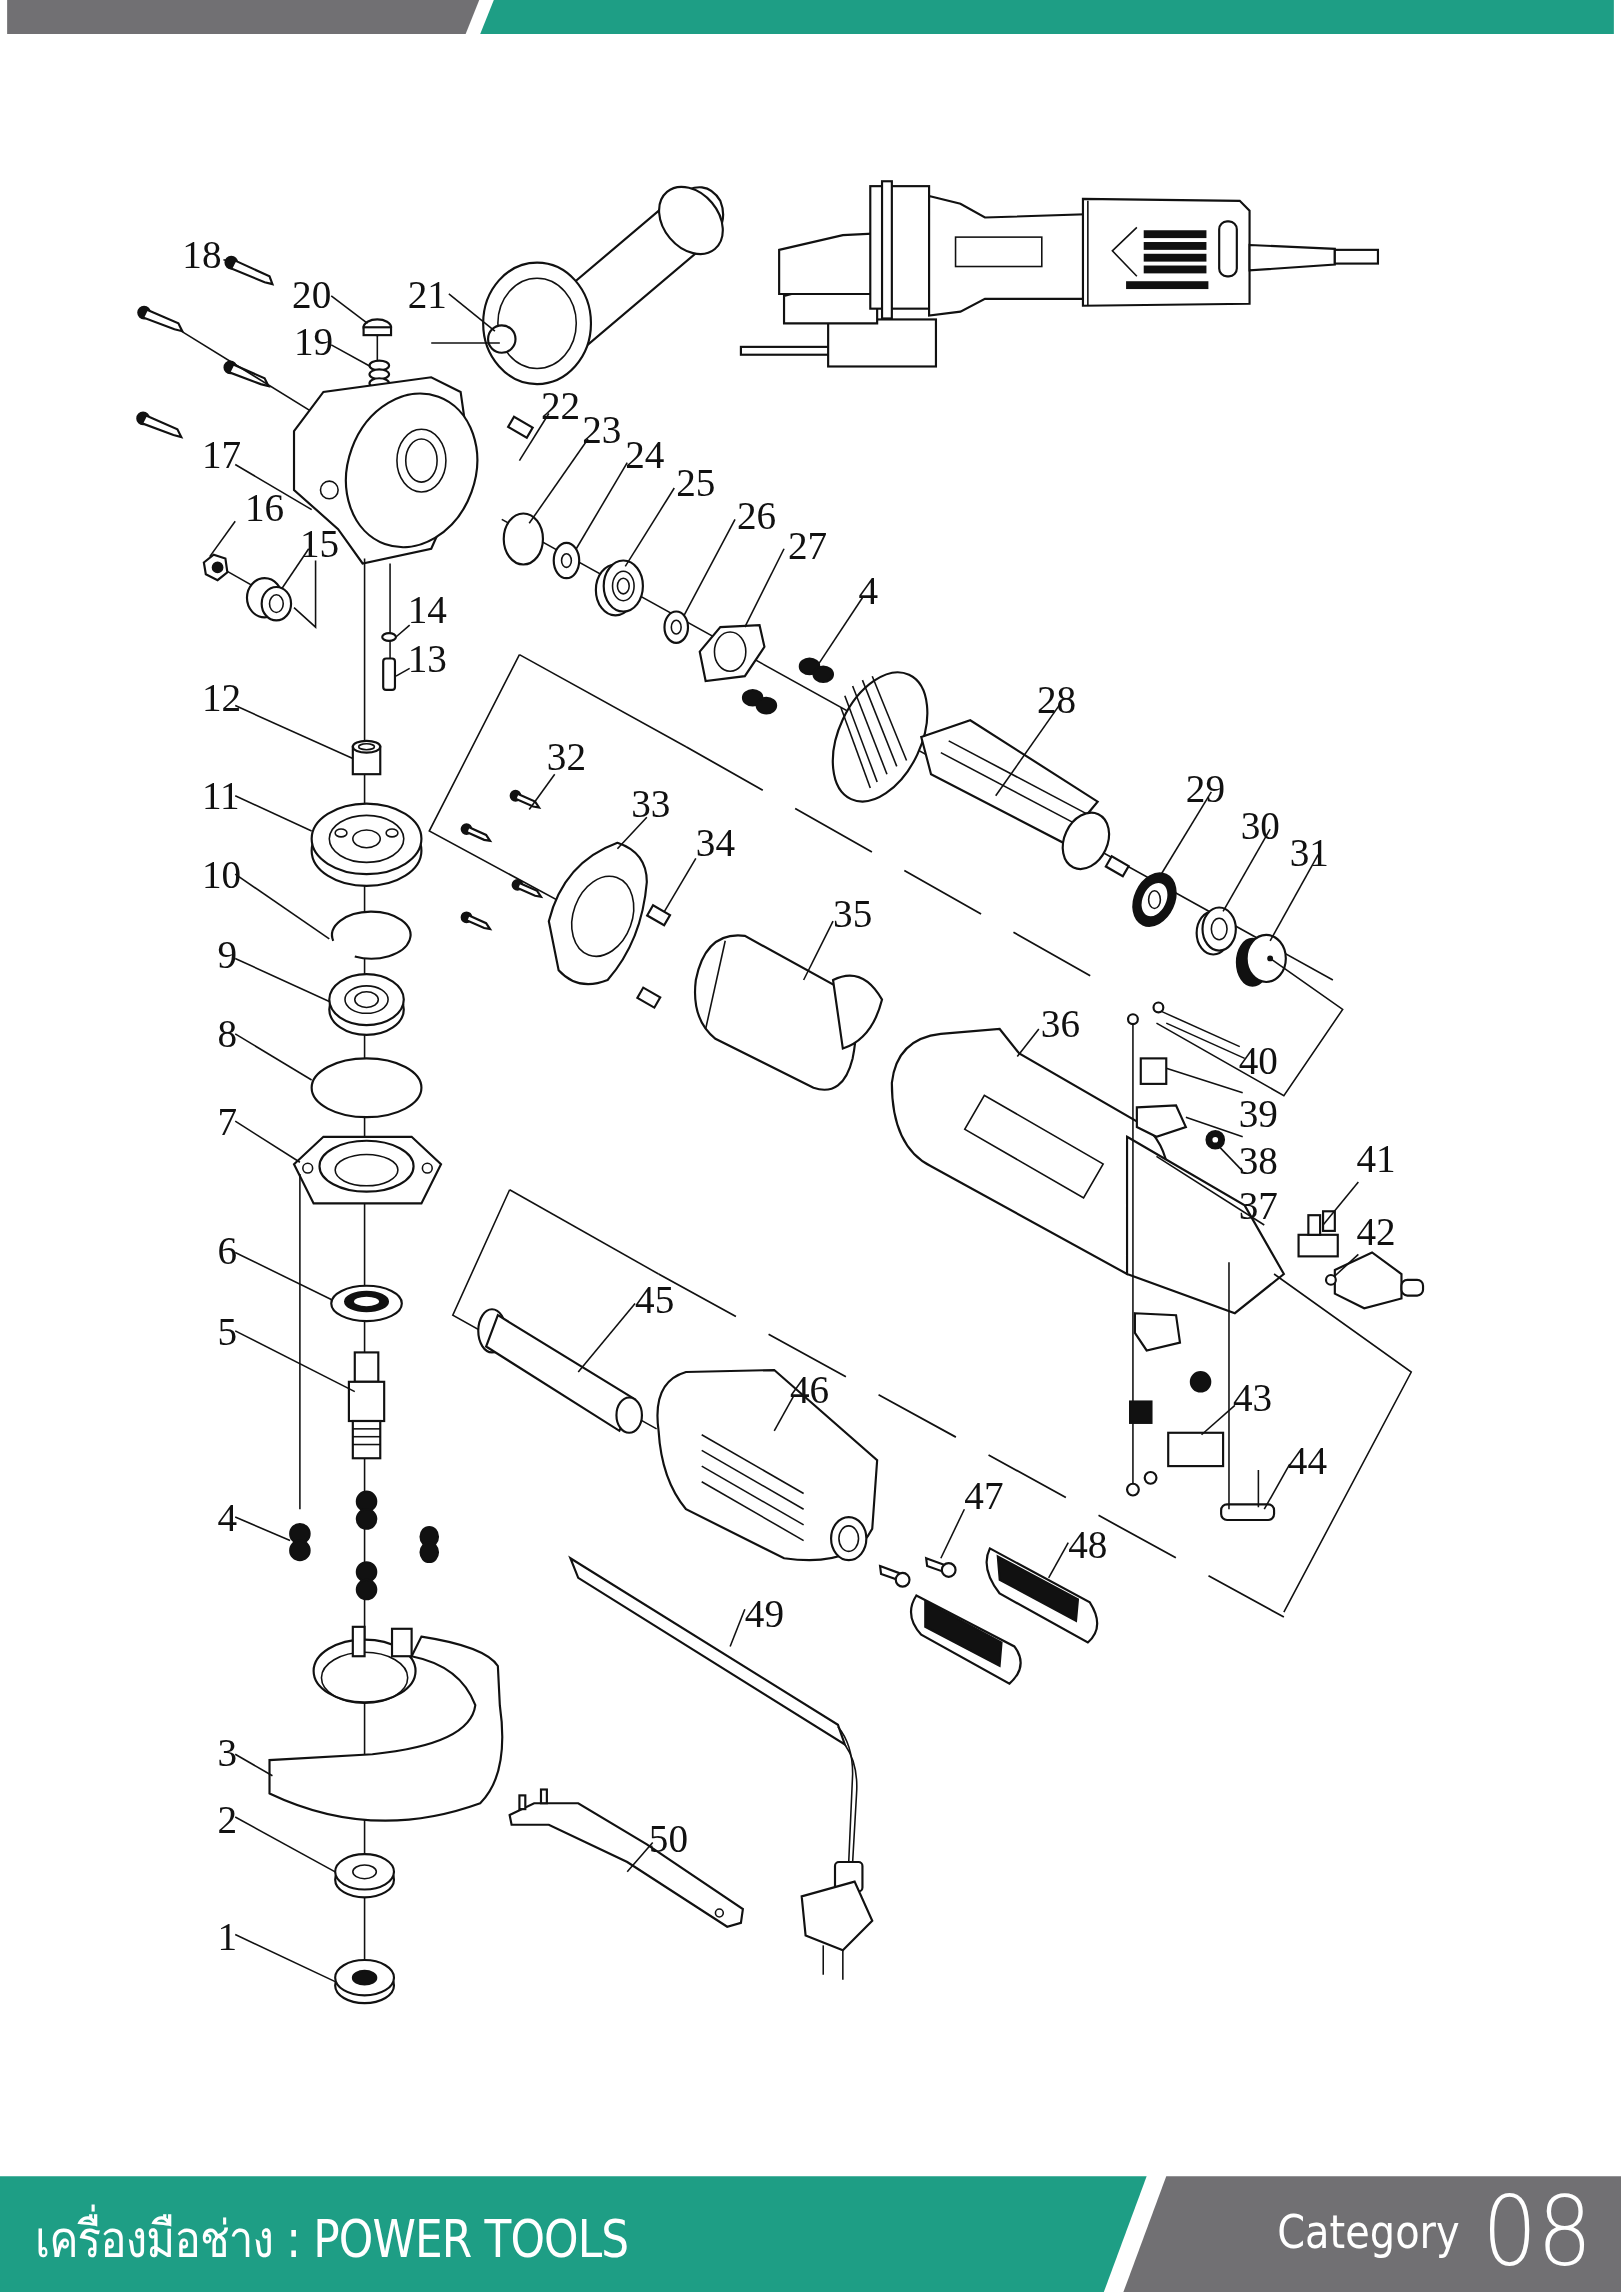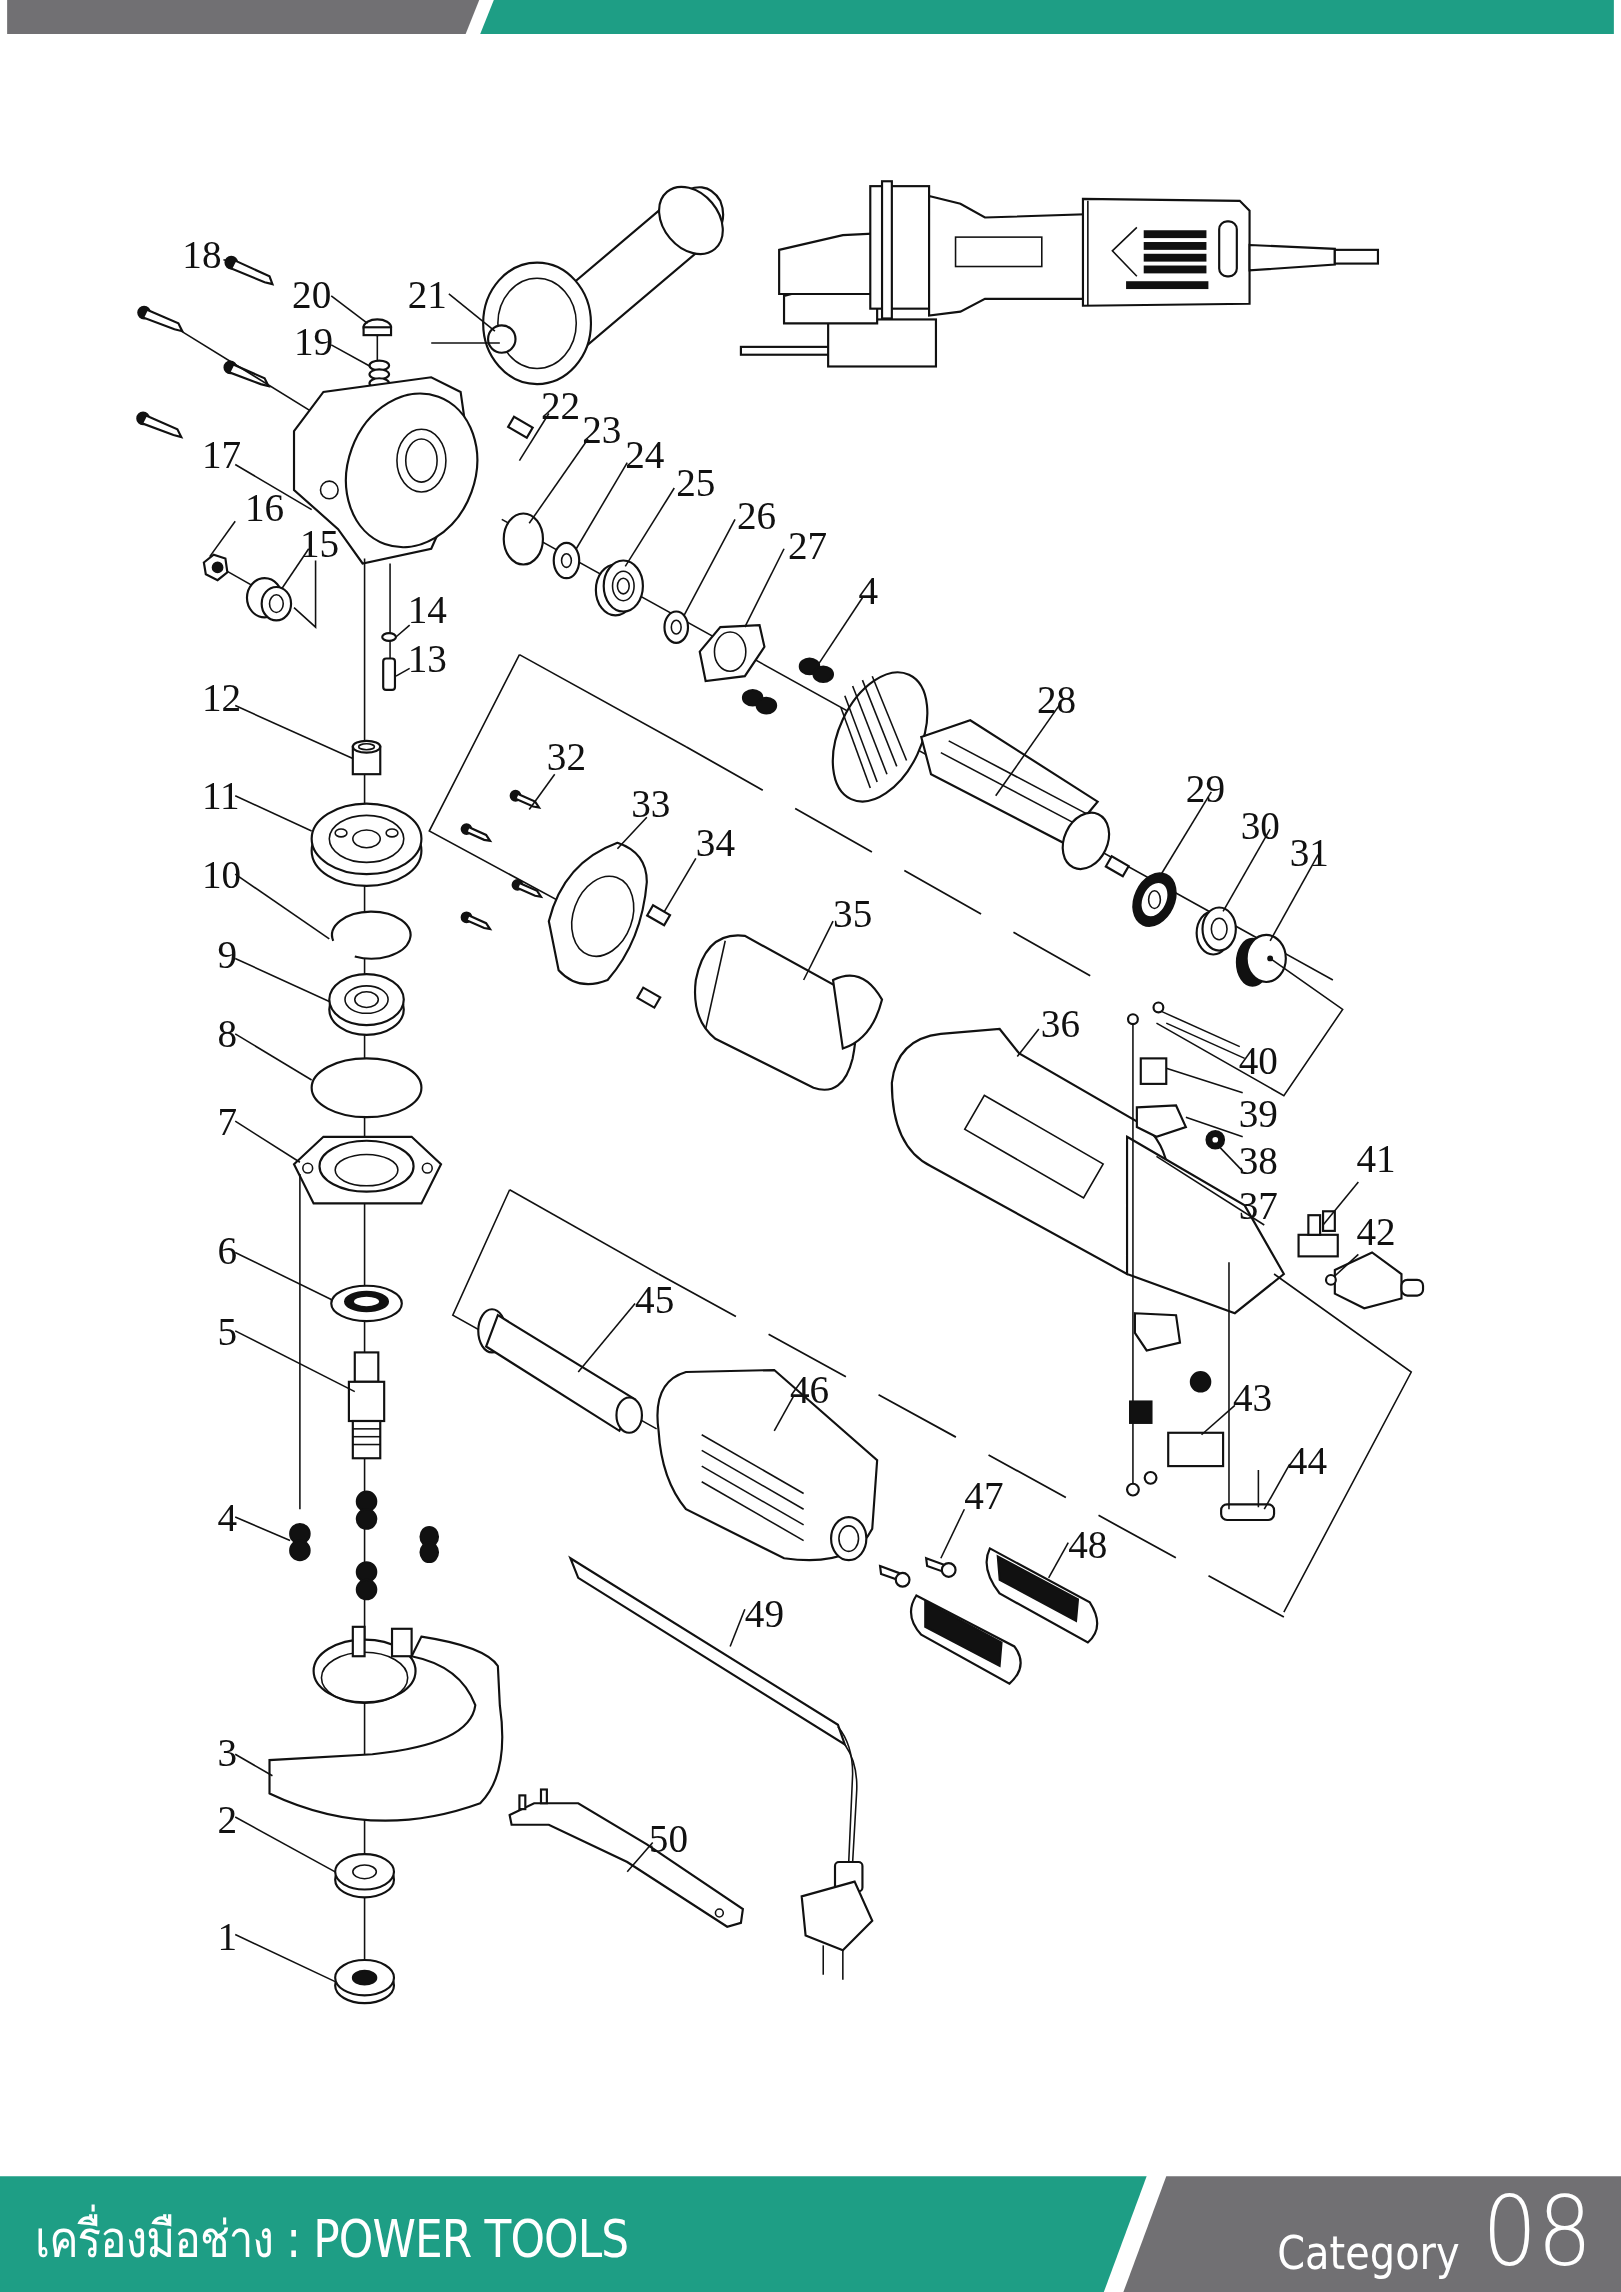--- a/index.html
+++ b/index.html
@@ -14,21 +14,21 @@
   .part-dark { fill: #111; stroke: #111; stroke-width: 2; }
   .thin { fill: none; stroke: #111; stroke-width: 1.6; }
   .leader { fill: none; stroke: #111; stroke-width: 1.6; }
   .dash { fill: none; stroke: #111; stroke-width: 1.8; stroke-dasharray: 90 38; }
   .footer { position: absolute; left: 0; top: 2176px; width: 1621px; height: 89px; }
   .footer svg { position: absolute; left: 0; top: 0; }
   .footer-title { position: absolute; left: 35px; top: 21.6px; color: #fff; font-size: 51px;
                   font-family: "DejaVu Sans", sans-serif; letter-spacing: -1px; white-space: nowrap;
                   transform: scaleX(0.86); transform-origin: left center; }
   .footer-cat { position: absolute; right: 29px; top: 7.8px; color: #fff; white-space: nowrap;
-                font-family: "DejaVu Sans", sans-serif; display: flex; align-items: flex-end; }
+                font-family: "DejaVu Sans", sans-serif; display: flex; align-items: center; }
   .footer-cat .lbl { font-size: 47px; transform: scaleX(0.85); transform-origin: right bottom; margin-right: 9.8px; }
   .footer-cat .num { font-size: 96px; line-height: 1; font-weight: 300; transform: scaleX(0.9); transform-origin: right bottom; }
 </style>
 </head>
 <body>
 
 <div class="top-band">
   <svg width="1621" height="34" viewBox="0 0 1654 35">
     <polygon points="0,0 486,0 472,35 0,35" fill="#717073"></polygon>
     <polygon points="501,0 1654,0 1654,35 487,35" fill="#1e9e85"></polygon>

